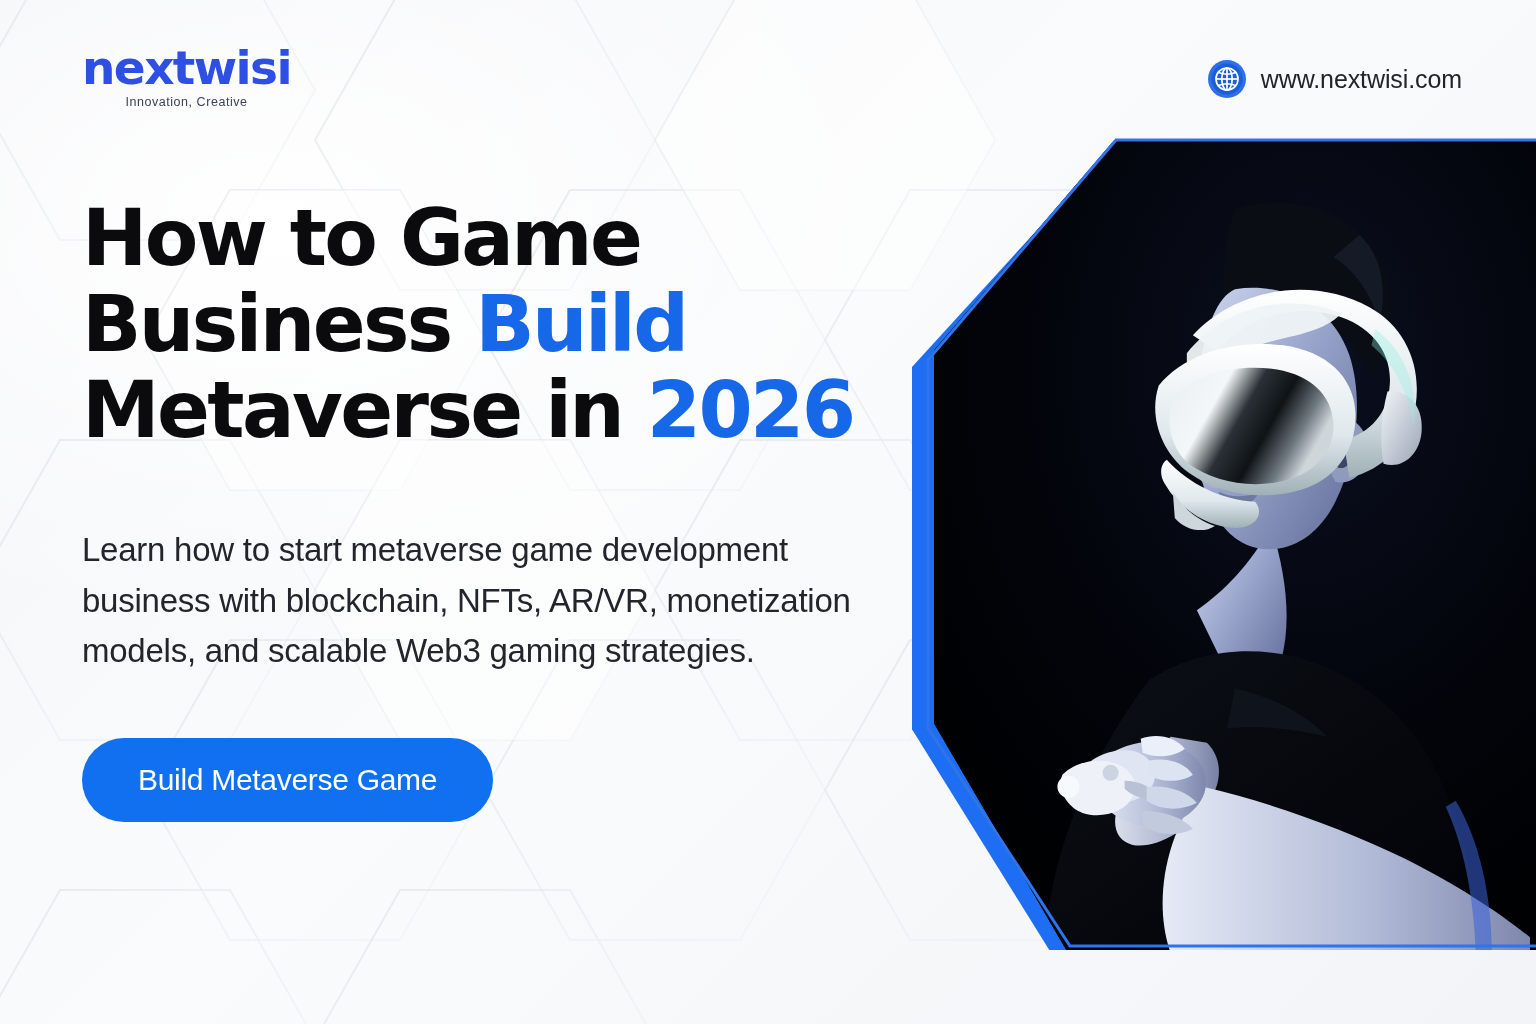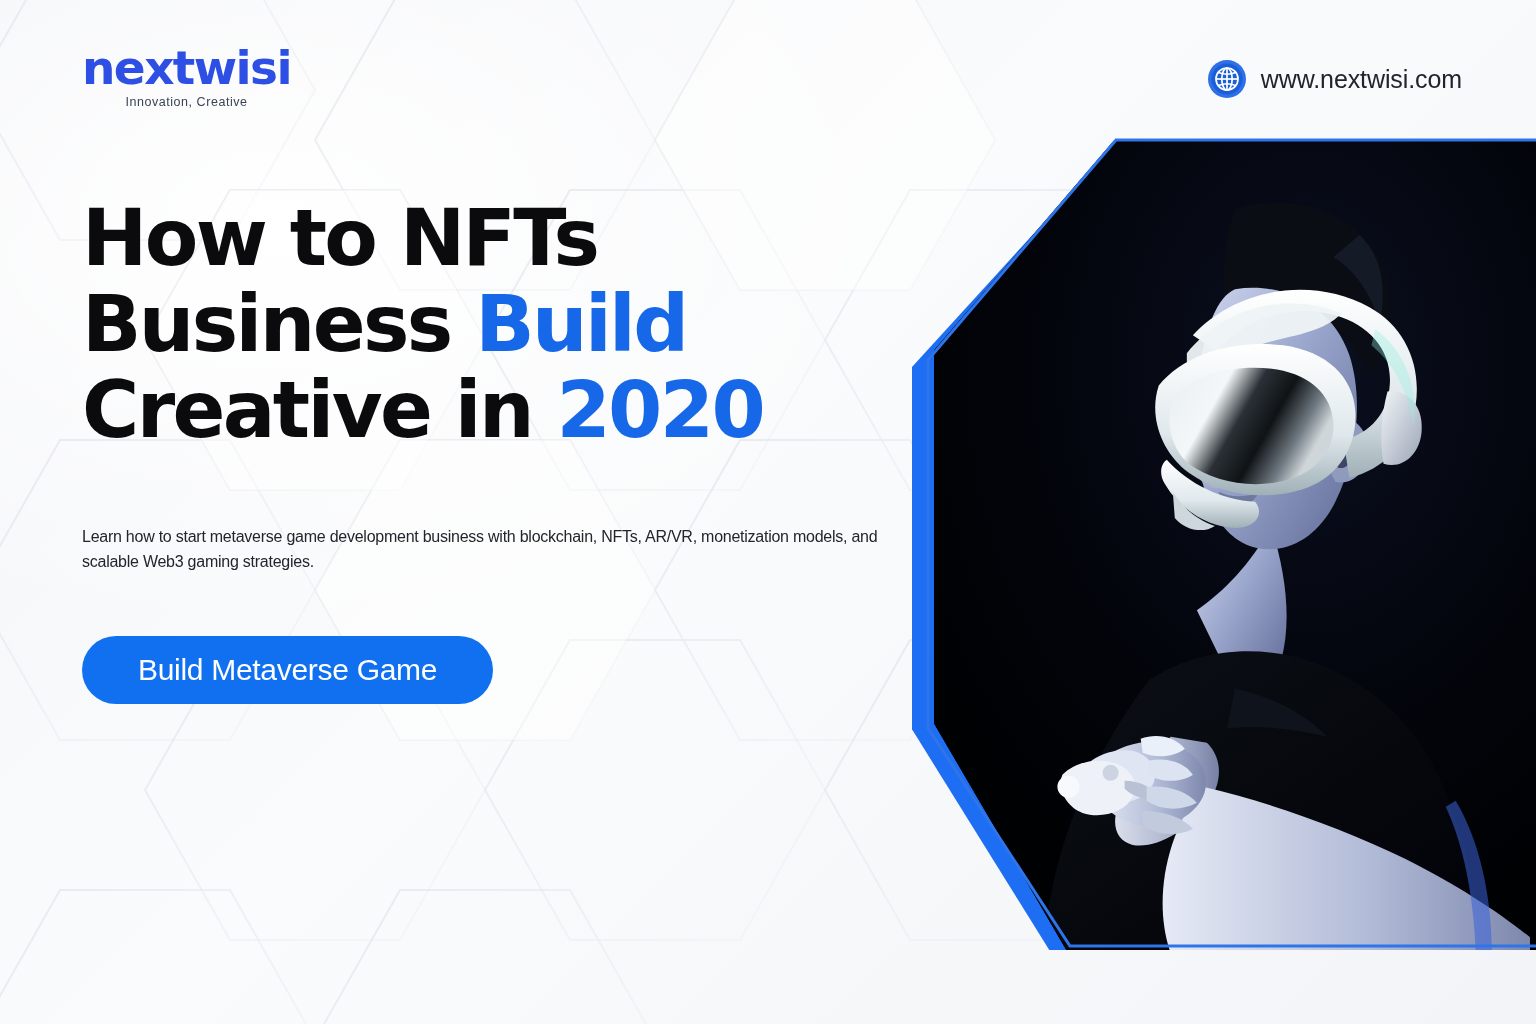--- a/index.html
+++ b/index.html
@@ -90,32 +90,32 @@
     line-height: 1.1;
     letter-spacing: -2.6px;
     color: #0b0b0d;
   }
   #headline .accent { color: #1668e8; }
   #headline .hl-line { display: block; white-space: nowrap; }
 
   #subtitle {
     margin-top: 72px;
     width: 800px;
-    font-size: 16px;
+    font-size: 33px;
     line-height: 1.52;
     color: #22252c;
     letter-spacing: -0.25px;
   }
 
   #cta-button {
     margin-top: 62px;
     display: inline-flex;
     align-items: center;
     justify-content: center;
-    height: 68px;
+    height: 84px;
     padding: 0 56px;
     border: none;
     border-radius: 999px;
     background: #1070f0;
     color: #ffffff;
     font-family: "Liberation Sans", sans-serif;
     font-size: 30px;
     letter-spacing: -0.3px;
     cursor: pointer;
   }
@@ -215,27 +215,27 @@
 
   <div id="logo-block">
     <div id="logo-word" class="no-sel">nextwisi</div>
     <div id="logo-tagline" class="no-sel">Innovation, Creative</div>
   </div>
 
   <div id="copy">
 
     <h1 id="headline">
       <span class="hl-line">
-        <span>How to NFTs</span>
+        <span>How to Game</span>
       </span>
       <span class="hl-line">
         <span>Business </span><span class="accent">Build</span>
       </span>
       <span class="hl-line">
-        <span>Creative in </span><span class="accent">2020</span>
+        <span>Metaverse in </span><span class="accent">2026</span>
       </span>
     </h1>
 
     <p id="subtitle">Learn how to start metaverse game development business with blockchain, NFTs, AR/VR, monetization models, and scalable Web3 gaming strategies.</p>
 
     <button id="cta-button">Build Metaverse Game</button>
   </div>
 
   <div id="hero">
 

